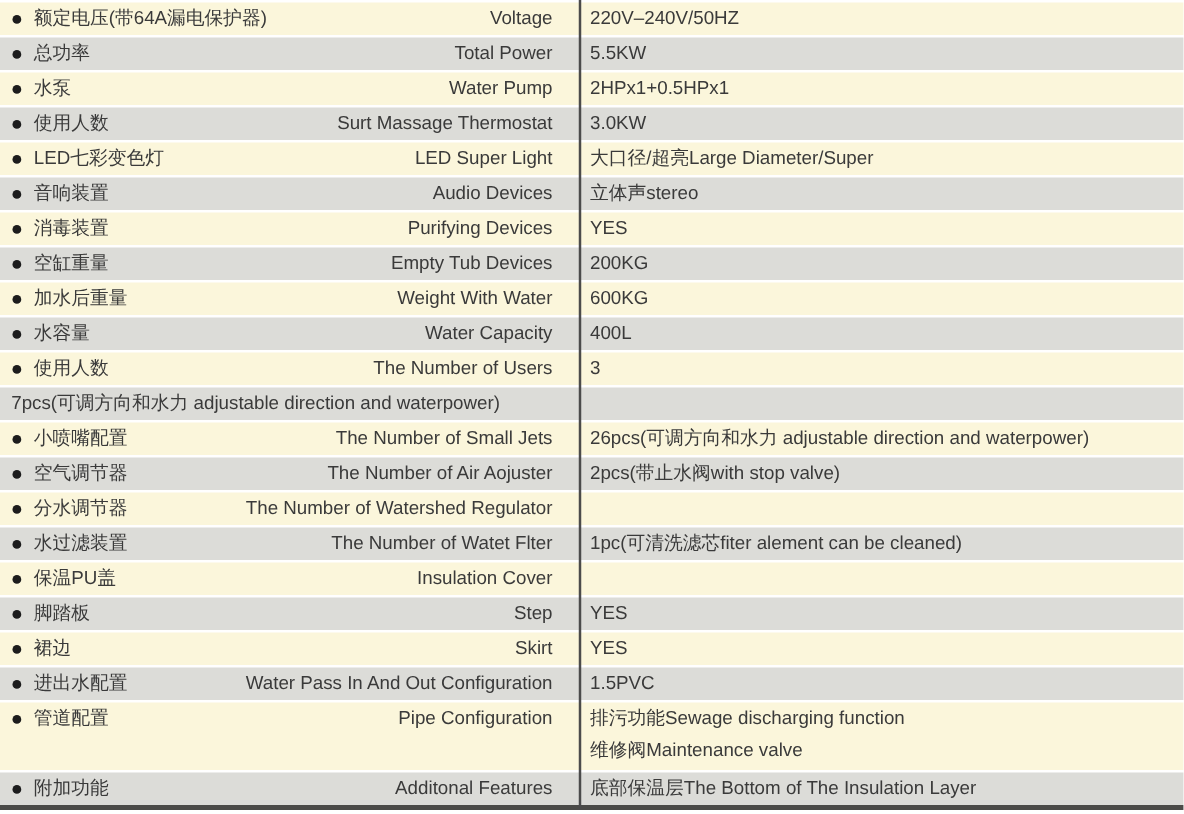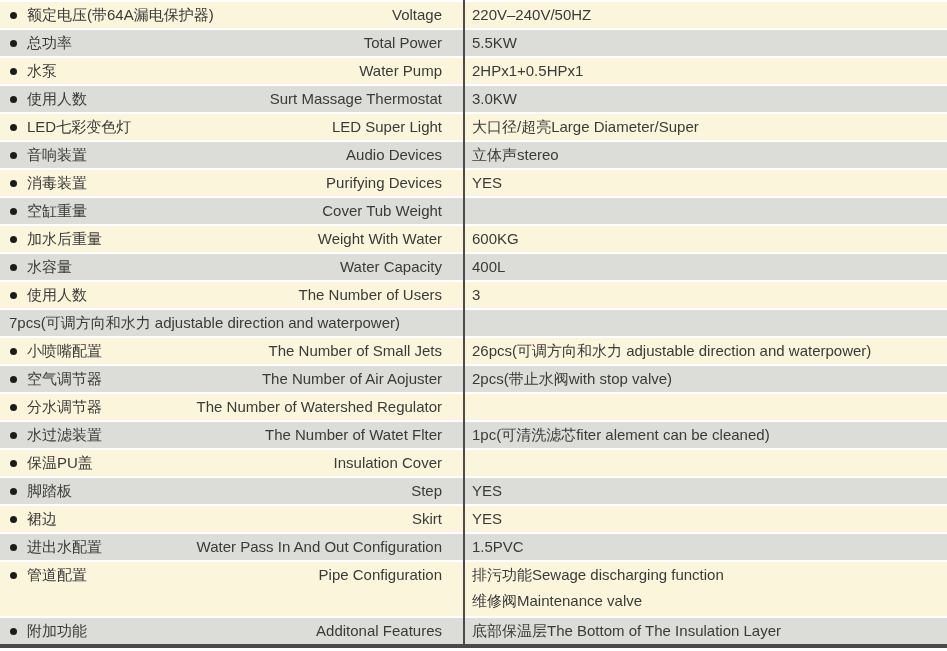--- a/index.html
+++ b/index.html
@@ -162,21 +162,24 @@
           <span class="en">Purifying Devices</span>
         </div>
         <div class="val">
           <div class="val-line">YES</div>
         </div>
       </div>
       <div class="row gray">
         <div class="left">
           <span class="bullet"></span>
           <span class="cn">空缸重量</span>
-          <span class="en">Cover Tub Weight</span>
+          <span class="en">Empty Tub Devices</span>
+        </div>
+        <div class="val">
+          <div class="val-line">200KG</div>
         </div>
       </div>
       <div class="row cream">
         <div class="left">
           <span class="bullet"></span>
           <span class="cn">加水后重量</span>
           <span class="en">Weight With Water</span>
         </div>
         <div class="val">
           <div class="val-line">600KG</div>

